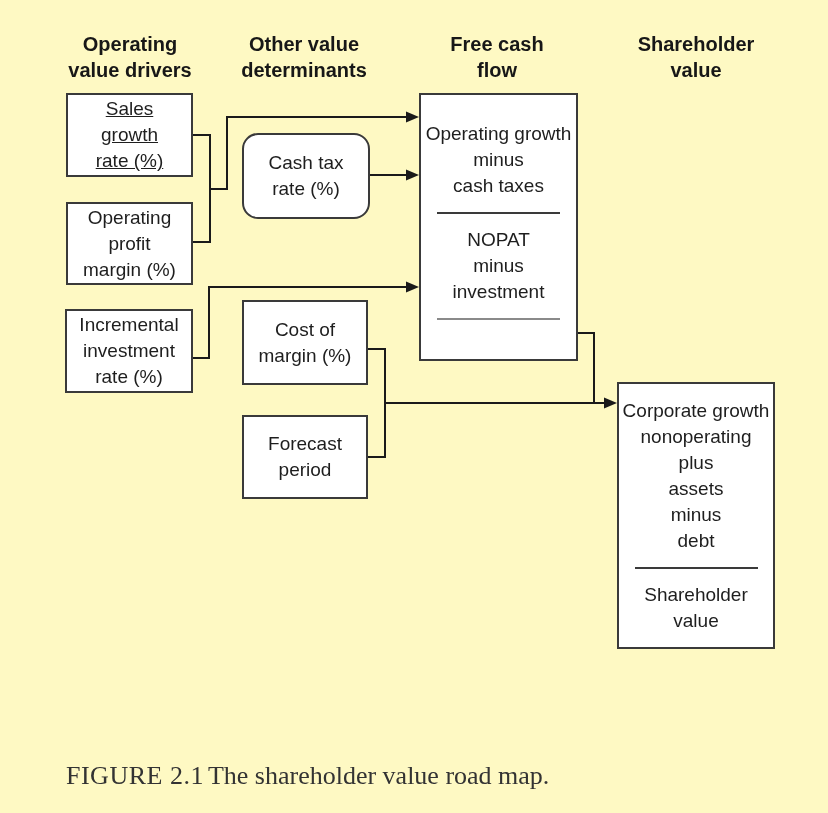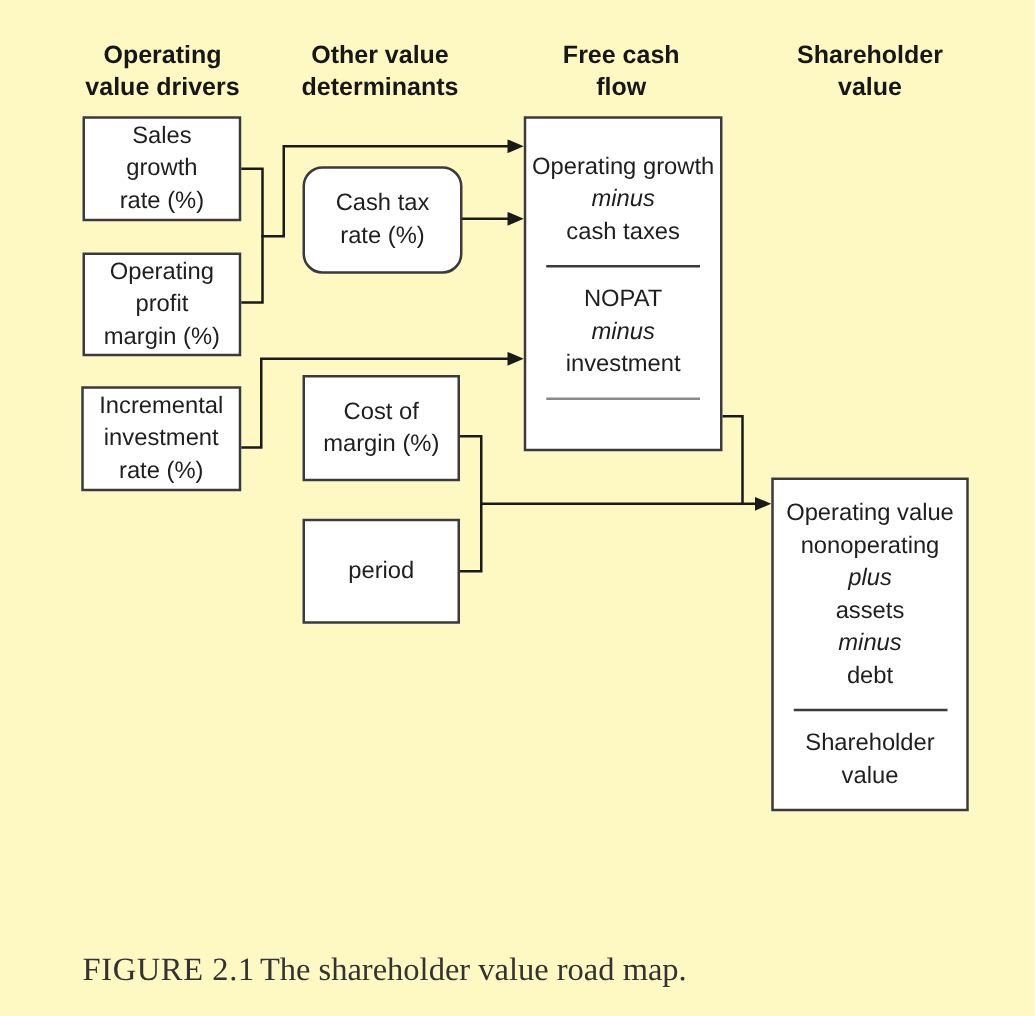--- a/index.html
+++ b/index.html
@@ -11,21 +11,21 @@
   .col-header{
     position:absolute;top:31px;width:160px;text-align:center;
     font-weight:bold;font-size:20px;line-height:26px;color:#171717;
   }
   .box{
     position:absolute;box-sizing:border-box;border:2px solid #3a3a3a;background:#ffffff;
     display:flex;flex-direction:column;justify-content:center;
     text-align:center;font-size:19px;line-height:26px;
   }
   .box .ln{height:26px;}
-  .italic{font-style:italic;}
+  .italic{}
   .divider{border:none;border-top:2px solid #3a3a3a;width:123px;margin:13px auto;}
   .divider.light{border-top-color:#8a8a8a;}
   #connectors{position:absolute;left:0;top:0;pointer-events:none;}
   #connectors path{fill:none;stroke:#1a1a1a;stroke-width:2;stroke-linecap:square;}
   #connectors polygon{fill:#1a1a1a;stroke:none;}
   .caption{
     position:absolute;left:66px;top:760px;width:720px;
     font-family:"Liberation Serif","DejaVu Serif",serif;
     font-size:26px;line-height:32px;color:#333333;white-space:nowrap;
   }
@@ -60,21 +60,21 @@
     <path d="M370,175 L407,175"></path>
     <polygon points="419,175 406,169.5 406,180.5"></polygon>
     <path d="M193,358 L209,358 L209,287 L407,287"></path>
     <polygon points="419,287 406,281.5 406,292.5"></polygon>
     <path d="M368,349 L385,349 L385,457 L368,457"></path>
     <path d="M385,403 L605,403"></path>
     <polygon points="617,403 604,397.5 604,408.5"></polygon>
     <path d="M578,333 L594,333 L594,403"></path>
   </svg>
 
-  <div class="box" style="left:66px;top:93px;width:127px;height:84px;">
+  <div class="box" style="left:66px;top:93px;width:127px;height:84px;text-decoration:underline;">
     <div class="ln">Sales</div>
     <div class="ln">growth</div>
     <div class="ln">rate (%)</div>
   </div>
 
   <div class="box" style="left:66px;top:202px;width:127px;height:83px;">
     <div class="ln">Operating</div>
     <div class="ln">profit</div>
     <div class="ln">margin (%)</div>
   </div>
@@ -89,36 +89,37 @@
     <div class="ln">Cash tax</div>
     <div class="ln">rate (%)</div>
   </div>
 
   <div class="box" style="left:242px;top:300px;width:126px;height:85px;">
     <div class="ln">Cost of</div>
     <div class="ln">margin (%)</div>
   </div>
 
   <div class="box" style="left:242px;top:415px;width:126px;height:84px;">
+    <div class="ln">Forecast</div>
     <div class="ln">period</div>
   </div>
 
   <div class="box" style="left:419px;top:93px;width:159px;height:268px;">
     <div class="ln">Operating growth</div>
     <div class="ln italic">minus</div>
     <div class="ln">cash taxes</div>
     <hr class="divider">
     <div class="ln">NOPAT</div>
     <div class="ln italic">minus</div>
     <div class="ln">investment</div>
     <hr class="divider light">
   </div>
 
   <div class="box" style="left:617px;top:382px;width:158px;height:267px;">
-    <div class="ln">Operating value</div>
+    <div class="ln">Corporate growth</div>
     <div class="ln">nonoperating</div>
     <div class="ln italic">plus</div>
     <div class="ln">assets</div>
     <div class="ln italic">minus</div>
     <div class="ln">debt</div>
     <hr class="divider">
     <div class="ln">Shareholder</div>
     <div class="ln">value</div>
   </div>
 

